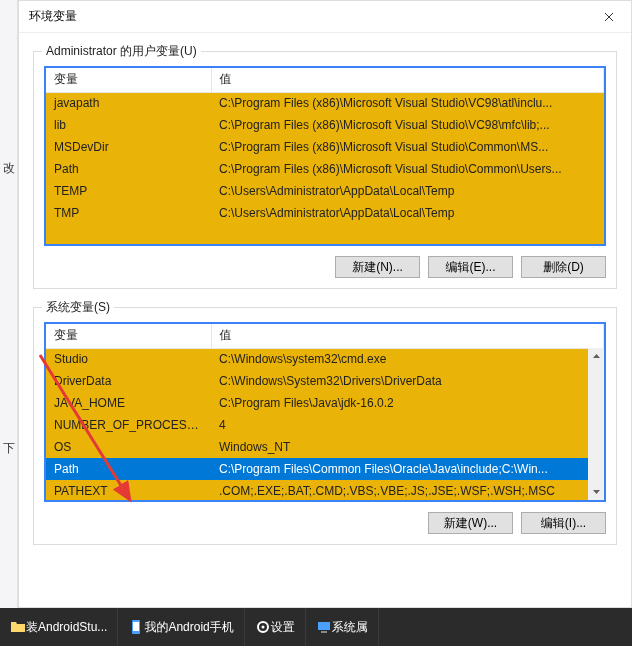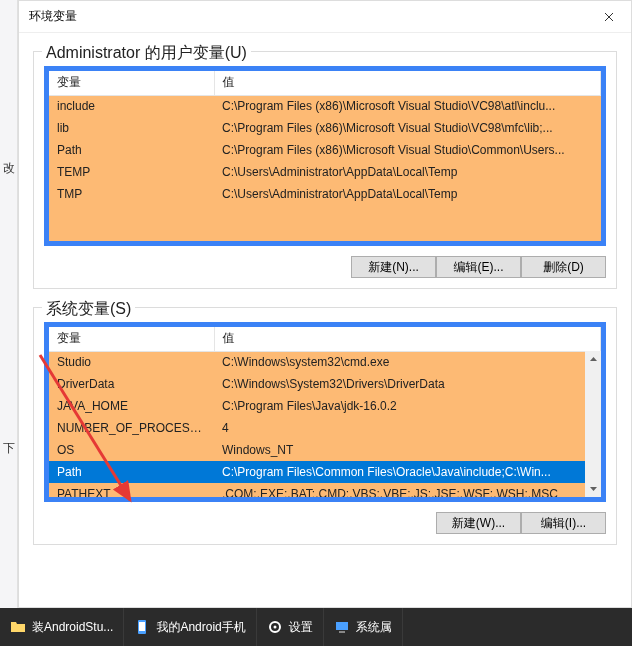--- a/index.html
+++ b/index.html
@@ -36,29 +36,29 @@
   border: 1px solid #dcdcdc;
   position: relative;
   padding: 14px 10px 10px 10px;
   margin-bottom: 18px;
 }
 .groupbox .legend {
   position: absolute;
   top: -9px; left: 8px;
   background: #fff;
   padding: 0 4px;
-  font-size: 16px;
+  font-size: 12px;
   color: #222;
 }
 .table-wrap {
-  border: 5px solid #3b82f6;
+  border: 2px solid #3b82f6;
   height: 180px;
   overflow: hidden;
   position: relative;
-  background: #fdba74;
+  background: #eab308;
 }
 .table {
   width: 100%;
   border-collapse: collapse;
   table-layout: fixed;
 }
 .table th {
   text-align: left;
   font-weight: normal;
   height: 24px;
@@ -91,20 +91,21 @@
   width: 16px; height: 16px;
   display: flex; align-items: center; justify-content: center;
   color: #606060;
   position: absolute;
 }
 .scroll-up { top: 0; }
 .scroll-down { bottom: 0; }
 .btn-row {
   display: flex;
   justify-content: flex-end;
+  gap: 8px;
   margin-top: 10px;
 }
 .btn {
   min-width: 85px;
   height: 22px;
   border: 1px solid #adadad;
   background: #e1e1e1;
   font-size: 12px;
   padding: 0 12px;
   color: #000;
@@ -118,21 +119,21 @@
   left: 0; bottom: 0; right: 0;
   height: 38px;
   background: #2b2b2b;
   display: flex;
   align-items: stretch;
   color: #fff;
   font-size: 12px;
 }
 .task {
   padding: 0 10px;
-  display: flex; align-items: center; gap: 6px;
+  display: flex; align-items: center; 
   border-right: 1px solid #3a3a3a;
   white-space: nowrap;
 }
 .task-icon { width: 16px; height: 16px; display: inline-flex; align-items: center; justify-content: center; }
 .arrow-overlay {
   position: absolute;
   pointer-events: none;
   left: 0; top: 0;
   width: 632px; height: 646px;
 }
@@ -177,26 +178,30 @@
               <col>
             </colgroup>
           <thead>
             <tr>
               <th>变量</th>
               <th>值</th>
             </tr>
           </thead>
           <tbody id="user-tbody">
               <tr>
-                <td>include</td>
+                <td>javapath</td>
                 <td>C:\Program Files (x86)\Microsoft Visual Studio\VC98\atl\inclu...</td>
               </tr>
               <tr>
                 <td>lib</td>
                 <td>C:\Program Files (x86)\Microsoft Visual Studio\VC98\mfc\lib;...</td>
+              </tr>
+              <tr>
+                <td>MSDevDir</td>
+                <td>C:\Program Files (x86)\Microsoft Visual Studio\Common\MS...</td>
               </tr>
               <tr>
                 <td>Path</td>
                 <td>C:\Program Files (x86)\Microsoft Visual Studio\Common\Users...</td>
               </tr>
               <tr>
                 <td>TEMP</td>
                 <td>C:\Users\Administrator\AppData\Local\Temp</td>
               </tr>
               <tr>

